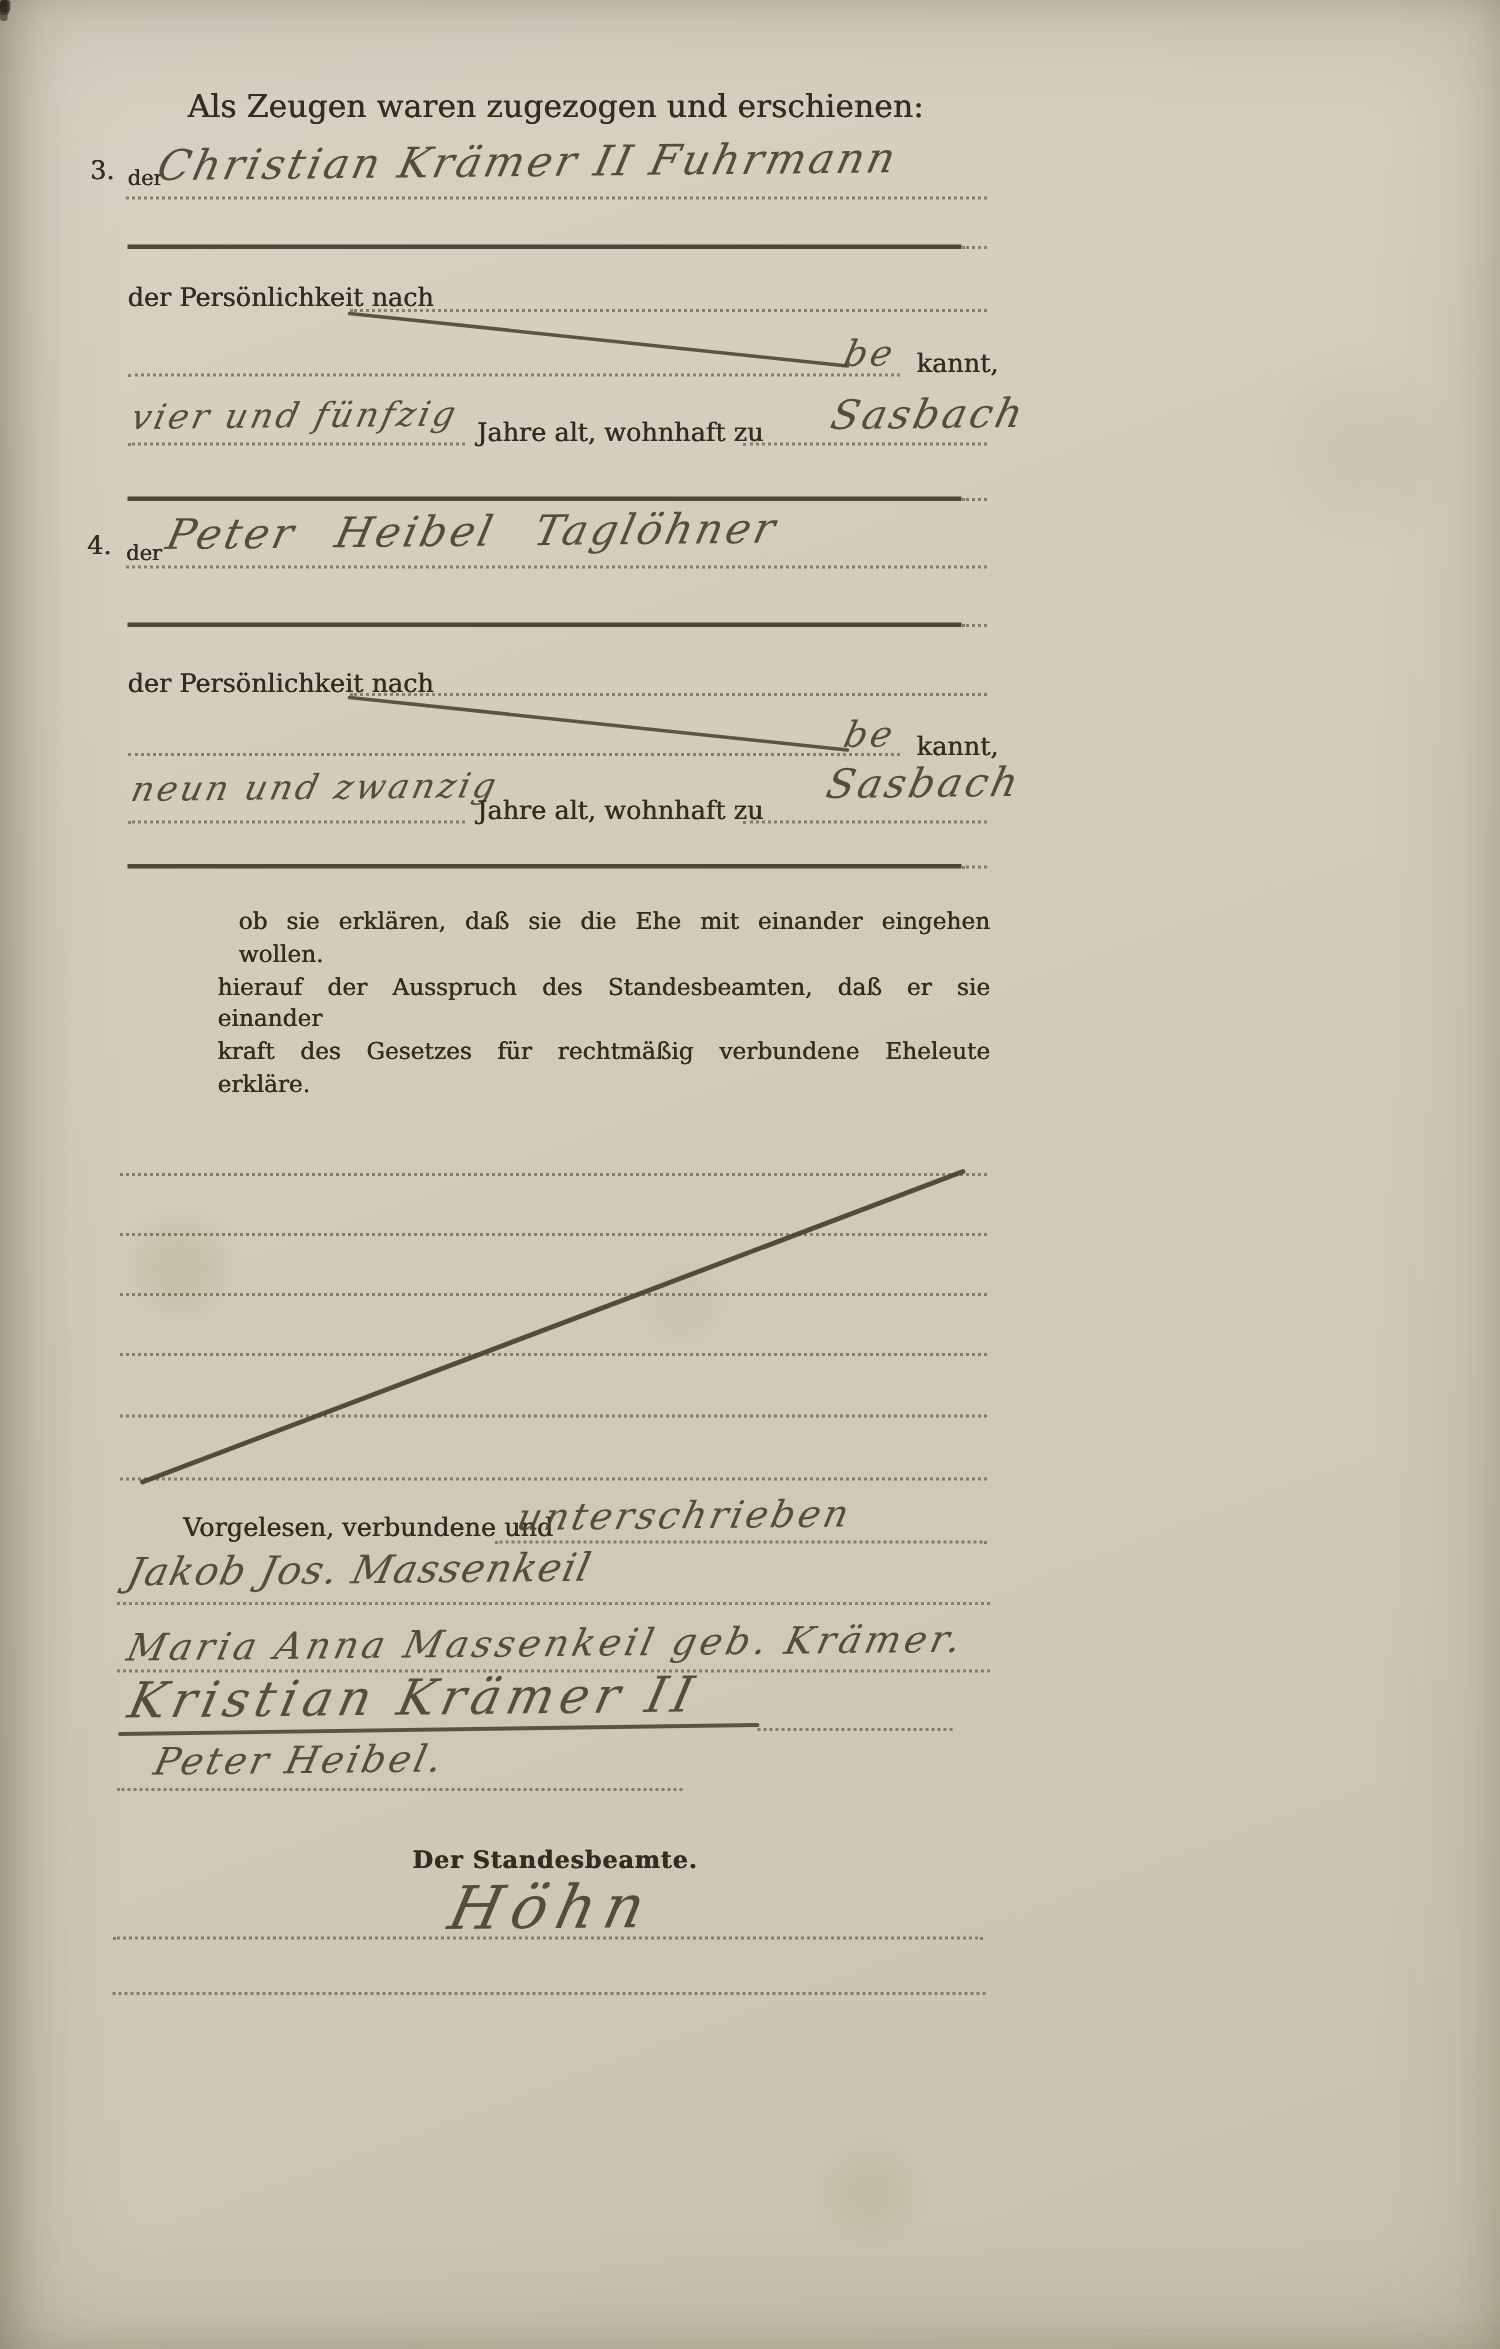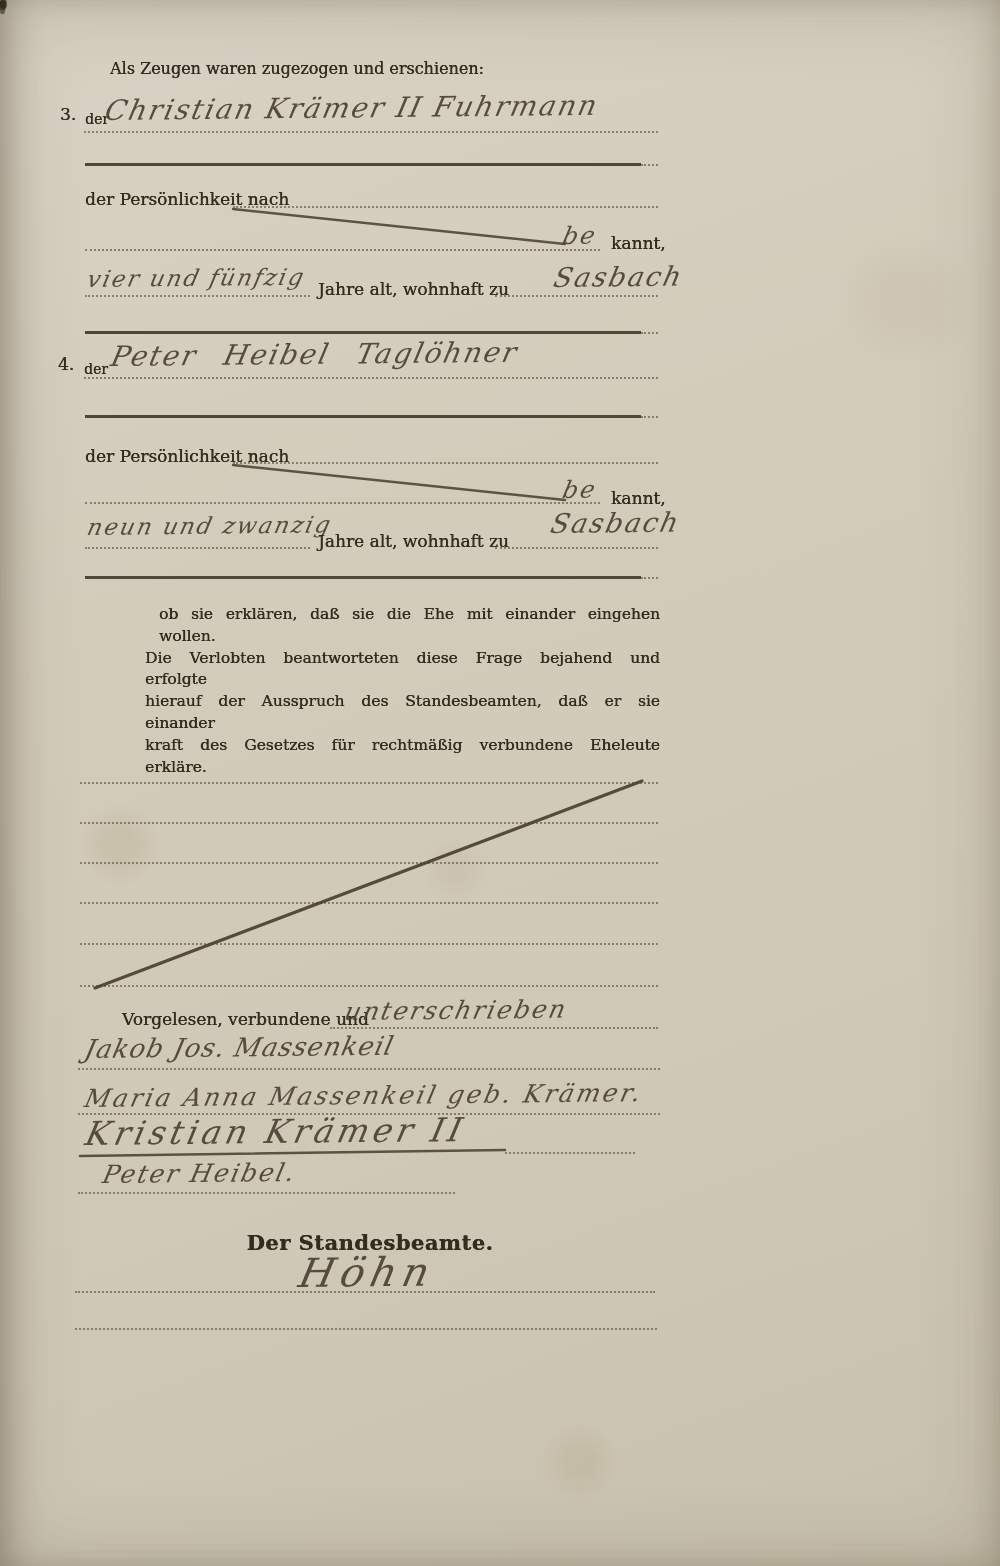--- a/index.html
+++ b/index.html
@@ -20,34 +20,34 @@
     font-style:italic;color:#4d4334;white-space:nowrap;letter-spacing:2px;
     transform:skewX(-13deg) rotate(-.6deg);transform-origin:left bottom;opacity:.93;
   }
   .dotted{height:0;border-bottom:2px dotted rgba(88,77,56,.62);}
   .rule{height:0;border-bottom:3px solid rgba(55,47,34,.85);}
   .para{width:515px;color:#332c20;font-size:15.5px;line-height:21.8px;word-spacing:2px;text-shadow:.3px 0 0 currentColor;}
   .para .ln{text-align:justify;text-align-last:justify;}
   .para .ln.noj{text-align-last:left;}
   .para .ind1{padding-left:55px;}
   .para .ind2{padding-left:14px;}
-  .registrar{font-weight:bold;font-size:21px;letter-spacing:.5px;}
+  .registrar{font-weight:bold;font-size:16px;letter-spacing:.5px;}
   .edgemark{background:rgba(40,33,20,.55);border-radius:2px;}
   svg.overlay{position:absolute;left:0;top:0;pointer-events:none;}
 </style>
 </head>
 <body>
 
 <div class="page">
 
   <div class="abs edgemark" style="left:0;top:228;width:6px;height:10px"></div>
   <div class="abs edgemark" style="left:0;top:1042;width:5px;height:14px"></div>
   <div class="abs edgemark" style="left:0;top:1338;width:7px;height:8px"></div>
 
-  <div class="abs print" style="left:110px;top:59px;font-size:16px">Als Zeugen waren zugezogen und erschienen:</div>
+  <div class="abs print" style="left:125px;top:59px;font-size:21px">Als Zeugen waren zugezogen und erschienen:</div>
 
   <div class="abs print" style="left:60px;top:104px;font-size:17px">3.</div>
   <div class="abs print" style="left:85px;top:111px;font-size:14px">der</div>
   <div class="abs dotted" style="left:84px;top:131px;width:574px"></div>
   <div class="abs hand" style="left:102px;top:94px;font-size:28px">Christian Krämer II Fuhrmann</div>
   <div class="abs rule" style="left:85px;top:163px;width:556px"></div>
   <div class="abs dotted" style="left:641px;top:164px;width:17px"></div>
 
   <div class="abs print" style="left:85px;top:189px;font-size:17px">der Persönlichkeit nach</div>
   <div class="abs dotted" style="left:233px;top:206px;width:425px"></div>
@@ -79,21 +79,20 @@
   <div class="abs hand" style="left:85px;top:514px;font-size:23px">neun und zwanzig</div>
   <div class="abs dotted" style="left:85px;top:547px;width:225px"></div>
   <div class="abs print" style="left:318px;top:531px;font-size:17px">Jahre alt, wohnhaft zu</div>
   <div class="abs dotted" style="left:495px;top:547px;width:163px"></div>
   <div class="abs hand" style="left:548px;top:508px;font-size:27px">Sasbach</div>
   <div class="abs rule" style="left:85px;top:576px;width:556px"></div>
   <div class="abs dotted" style="left:641px;top:577px;width:17px"></div>
 
   <div class="abs para" style="left:145px;top:604px">
     <div class="ln ind2">ob sie erklären, daß sie die Ehe mit einander eingehen wollen.</div>
-    <div class="ln">Die Verlobten beantworteten diese Frage bejahend und erfolgte</div>
     <div class="ln">hierauf der Ausspruch des Standesbeamten, daß er sie einander</div>
     <div class="ln">kraft des Gesetzes für rechtmäßig verbundene Eheleute erkläre.</div>
   </div>
 
   <div class="abs dotted" style="left:80px;top:782px;width:578px"></div>
   <div class="abs dotted" style="left:80px;top:822px;width:578px"></div>
   <div class="abs dotted" style="left:80px;top:862px;width:578px"></div>
   <div class="abs dotted" style="left:80px;top:902px;width:578px"></div>
   <div class="abs dotted" style="left:80px;top:943px;width:578px"></div>
   <div class="abs dotted" style="left:80px;top:985px;width:578px"></div>

